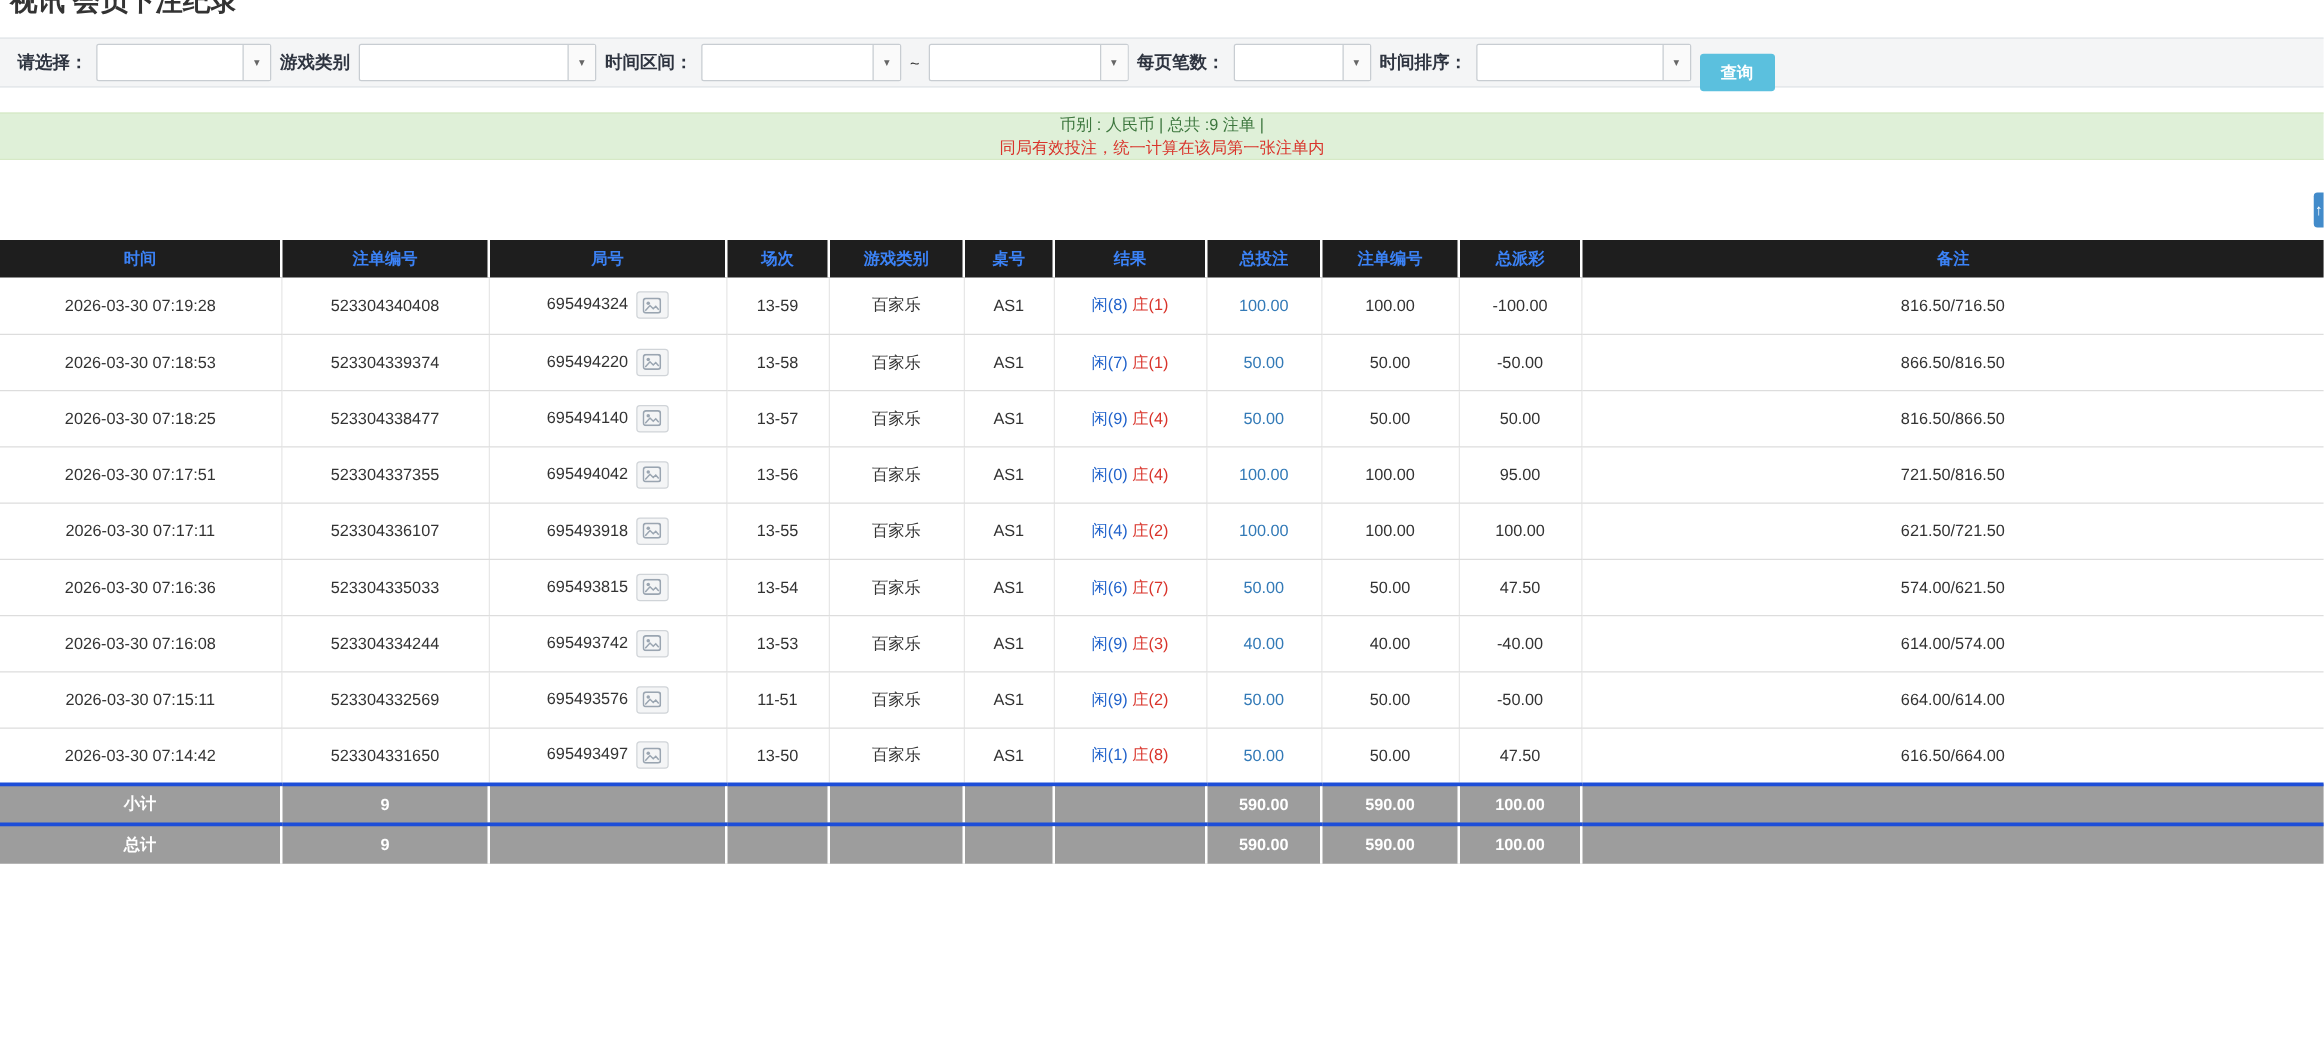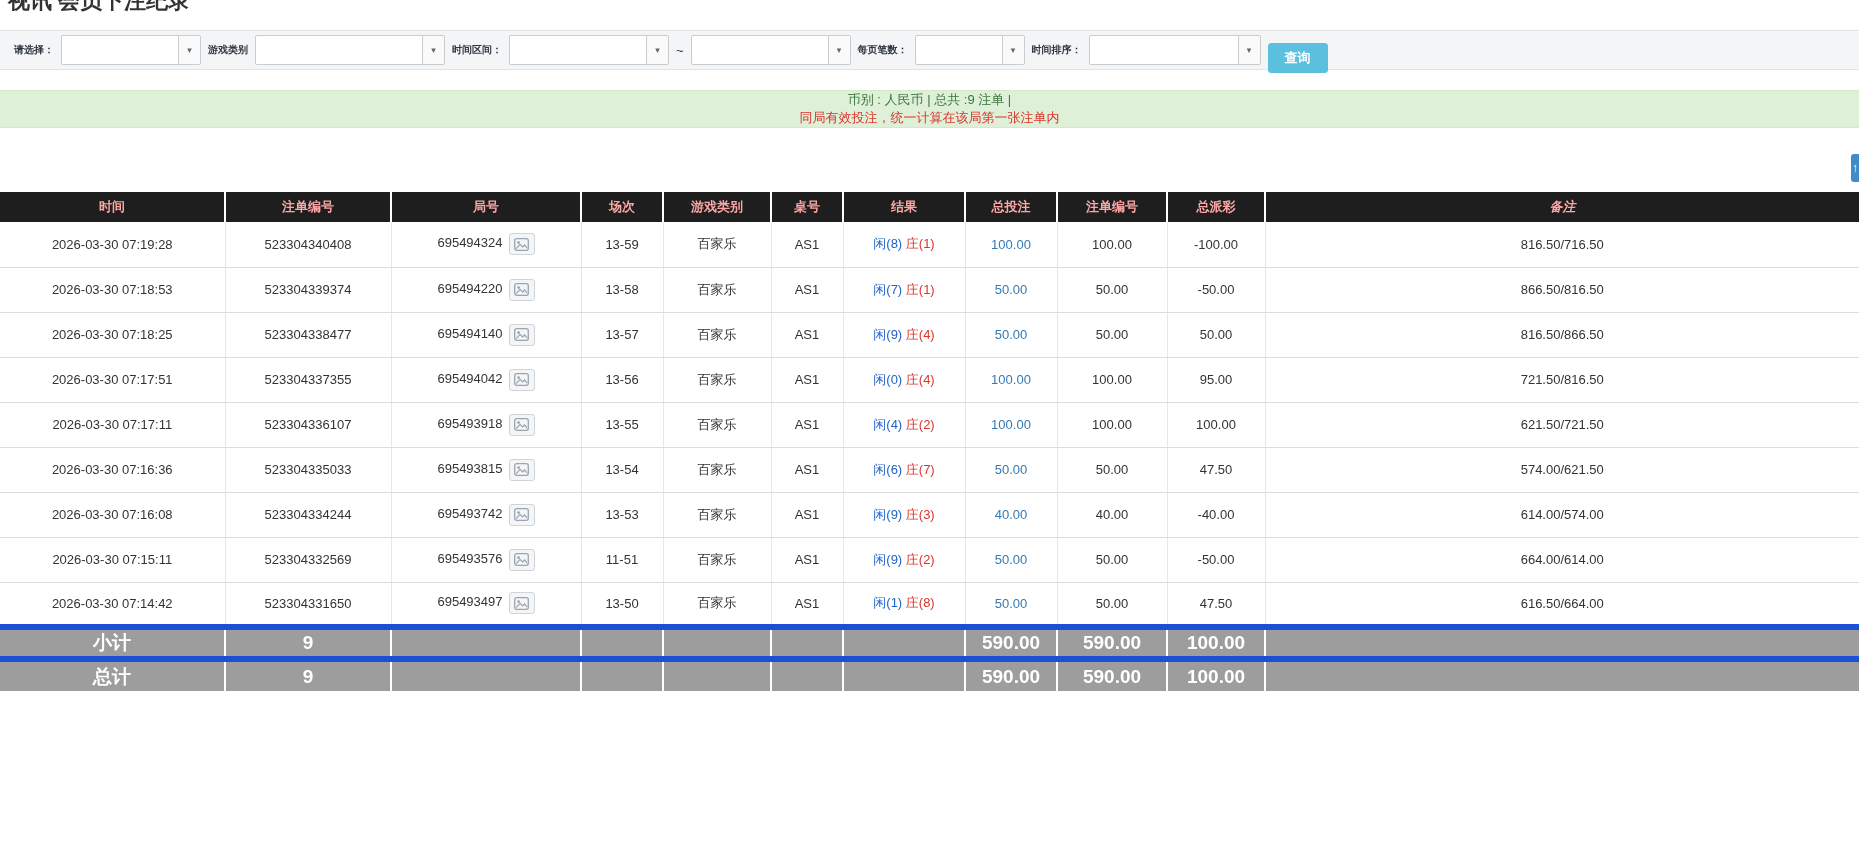--- a/index.html
+++ b/index.html
@@ -12,21 +12,21 @@
   html,body{width:1859px;height:841px;}
   body{overflow:hidden;position:relative;background:#fff;color:#333;
        font-family:"Liberation Sans","DejaVu Sans",sans-serif;}
 
   .page-title{font-size:22px;font-weight:bold;color:#333;margin:-12px 0 0 8px;
               line-height:26px;white-space:nowrap;}
 
   .filter-bar{margin-top:16px;height:40px;background:#f4f5f6;
               border-top:1px solid #e0e4e8;border-bottom:1px solid #e0e4e8;
               display:flex;align-items:center;padding:0 14px;gap:7px;}
-  .flabel{font-size:10px;font-weight:bold;color:#2e3440;white-space:nowrap;}
+  .flabel{font-size:14px;font-weight:bold;color:#2e3440;white-space:nowrap;}
   .combo{display:flex;align-items:stretch;height:30px;background:#fff;
          border:1px solid #c8cdd2;border-radius:2px;flex:none;}
   .combo-value{flex:1;display:flex;align-items:center;padding:0 8px;font-size:19px;
                color:#ec4899;overflow:hidden;white-space:nowrap;margin-top:28px;}
   .combo-caret{width:22px;display:flex;align-items:center;justify-content:center;
                border-left:1px solid #c8cdd2;background:#fafafa;color:#666;
                font-size:9px;cursor:pointer;}
   .w-select{width:140px}.w-game{width:190px}.w-date{width:160px}
   .w-pp{width:110px}.w-sort{width:172px}
   .tilde{font-size:13px;color:#333;}
@@ -42,40 +42,40 @@
   .summary-left{color:var(--success-text);}
   .summary-right{color:var(--notice-red);}
 
   .scroll-top{position:absolute;top:154px;right:0;width:8px;height:28px;
               background:var(--scrolltop-blue);border-radius:3px 0 0 3px;
               overflow:hidden;color:#fff;font-size:12px;display:flex;
               align-items:center;justify-content:center;cursor:pointer;}
 
   .table-wrap{margin-top:64px;}
   table.records{width:1859px;border-collapse:collapse;table-layout:fixed;}
-  .records thead th{background:var(--header-bg);color:#fca5a5;font-weight:bold;
+  .records thead th{background:var(--header-bg);color:#3b82f6;font-weight:bold;
                     font-size:13px;height:30px;text-align:center;
                     border-right:2px solid #fff;}
-  .records thead th:last-child{border-right:none;font-style:italic;}
+  .records thead th:last-child{border-right:none;}
   .records tbody td{height:45px;font-size:13px;text-align:center;
                     vertical-align:middle;border-bottom:1px solid #ddd;
                     border-right:1px solid #e7e7e7;color:#333;background:#fff;
                     overflow:hidden;white-space:nowrap;}
   .records tbody td:last-child{border-right:none;}
   .bet-link{color:var(--link-blue);cursor:pointer;}
   .res-player{color:var(--player-blue);}
   .res-banker{color:var(--banker-red);}
   td.neg{color:var(--negative-red);}
   .media-btn{margin-left:6px;width:26px;height:22px;border:1px solid #d0d4d8;
              background:#f4f5f6;border-radius:3px;vertical-align:middle;
              cursor:pointer;padding:0;line-height:0;display:inline-flex;
              align-items:center;justify-content:center;}
   .records tfoot td{height:32px;background:var(--footer-bg);color:#fff;
-                    font-weight:bold;font-size:19px;text-align:center;
-                    border-right:2px solid #fff;border-top:6px solid #1d4ed8;}
+                    font-weight:bold;font-size:13px;text-align:center;
+                    border-right:2px solid #fff;border-top:3px solid #1d4ed8;}
   .records tfoot td:last-child{border-right:none;}
 </style>
 </head>
 <body>
 
 <h1 class="page-title">视讯 会员下注纪录</h1>
 
 <div class="filter-bar">
   <span class="flabel">请选择：</span>
   <div class="combo w-select">

